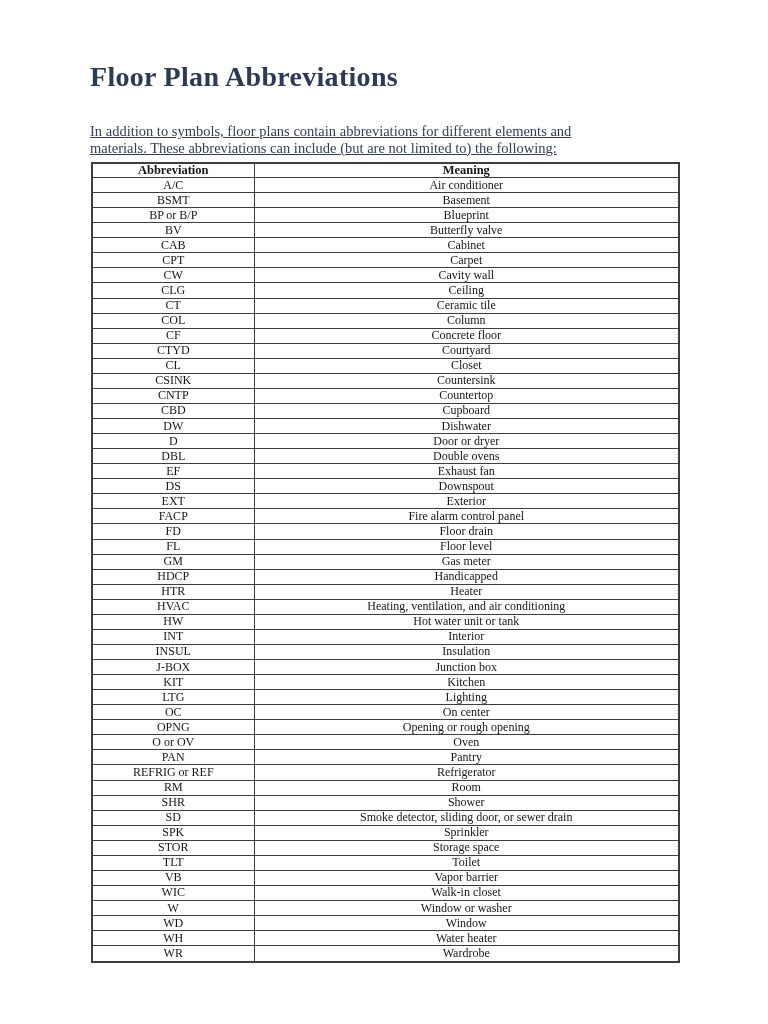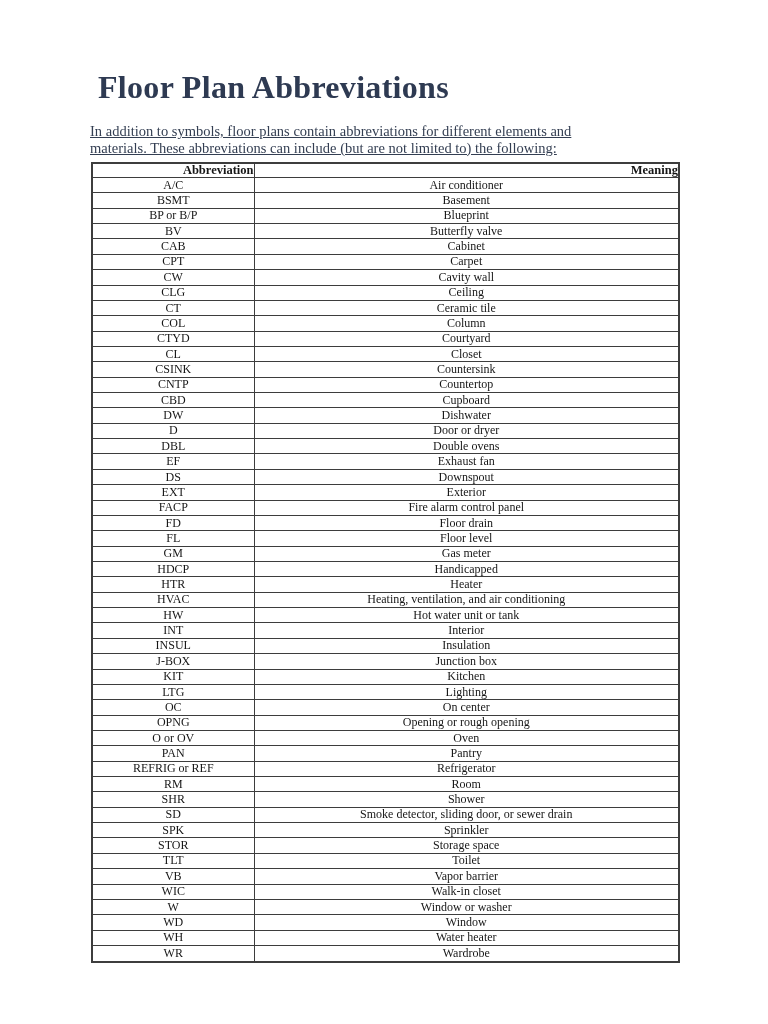--- a/index.html
+++ b/index.html
@@ -12,22 +12,22 @@
     width: 768px;
     height: 1024px;
     background: #ffffff;
     overflow: hidden;
     font-family: "Liberation Serif", "DejaVu Serif", serif;
   }
   .title {
     position: absolute;
     left: 90px;
     top: 62px;
-    margin: 8px;
-    font-size: 32px;
+    margin: 0;
+    font-size: 28px;
     line-height: 1.1;
     font-weight: 700;
     letter-spacing: 0.3px;
     color: var(--title-color, #2e3a52);
     white-space: nowrap;
     font-family: Liberation Serif, serif;
   }
   .intro {
     position: absolute;
     left: 90px;
@@ -60,21 +60,20 @@
     text-align: center;
     vertical-align: middle;
     padding: 0;
     line-height: 13px;
     overflow: hidden;
     white-space: nowrap;
   }
   .abbr-table th {
     font-weight: 700;
     font-size: 12.5px;
-    text-align: right;
   }
 </style>
 </head>
 <body>
 
 <div class="page">
 
   <h1 class="title">Floor Plan Abbreviations</h1>
 
   <p class="intro">
@@ -128,20 +127,24 @@
         </tr>
         <tr>
           <td>CT</td>
           <td>Ceramic tile</td>
         </tr>
         <tr>
           <td>COL</td>
           <td>Column</td>
         </tr>
         <tr>
+          <td>CF</td>
+          <td>Concrete floor</td>
+        </tr>
+        <tr>
           <td>CTYD</td>
           <td>Courtyard</td>
         </tr>
         <tr>
           <td>CL</td>
           <td>Closet</td>
         </tr>
         <tr>
           <td>CSINK</td>
           <td>Countersink</td>

